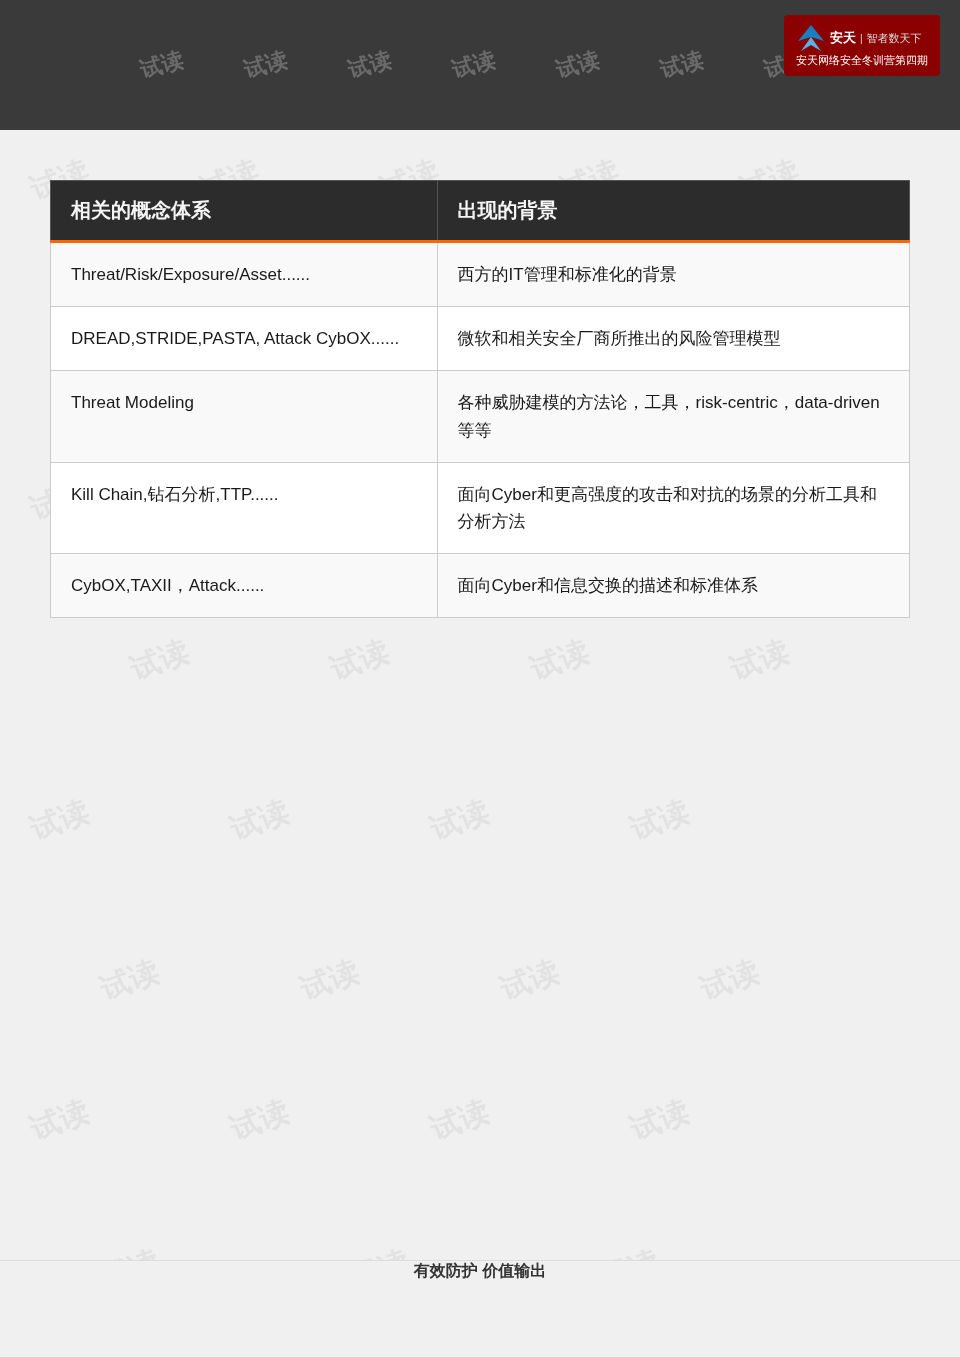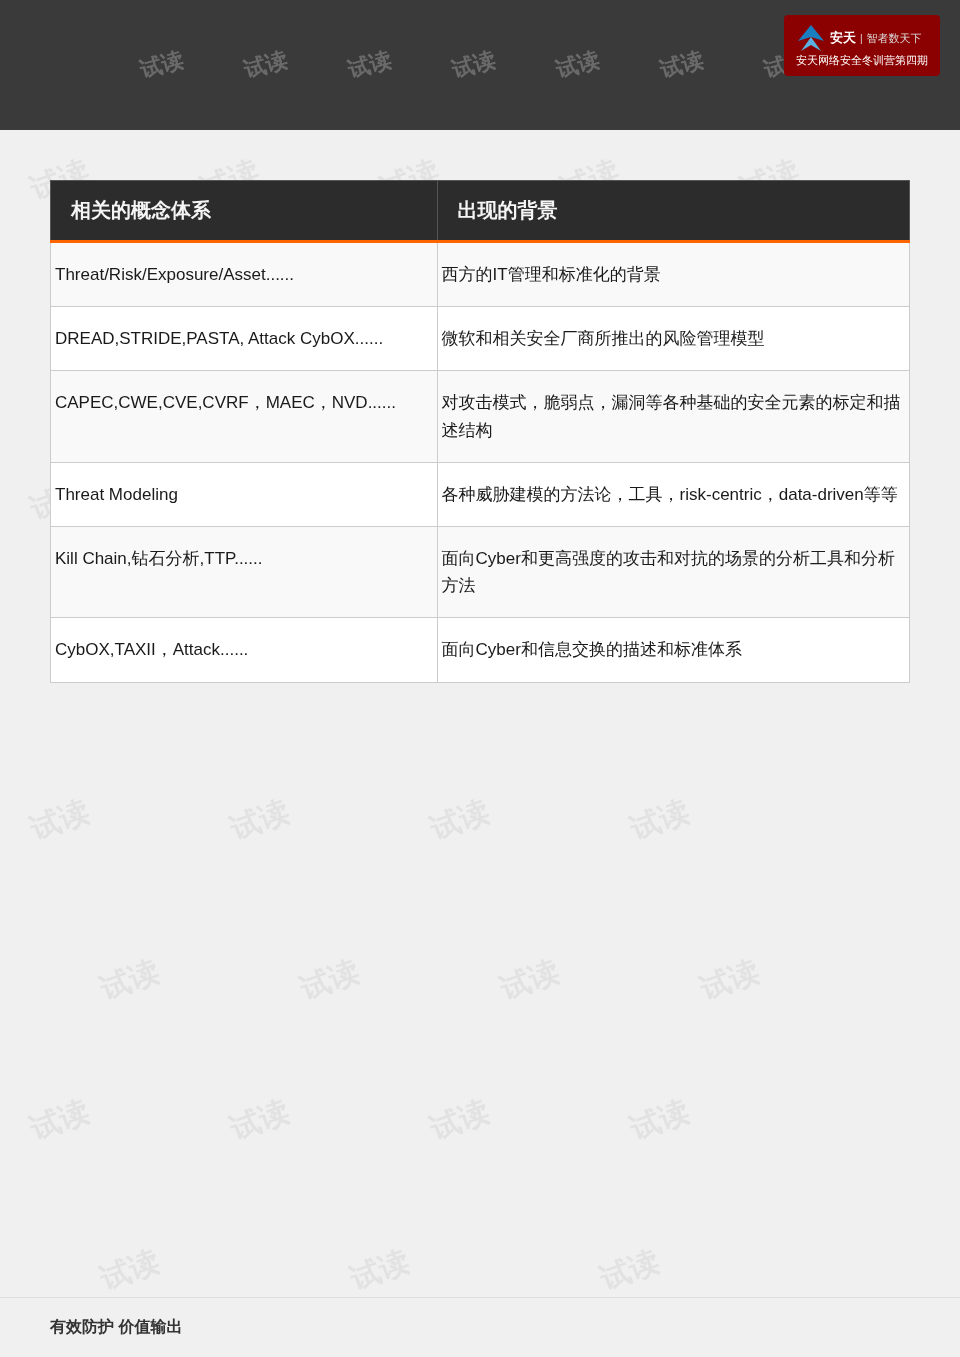--- a/index.html
+++ b/index.html
@@ -78,21 +78,21 @@
       color: #f5f5f5;
       padding: 16px 20px;
       text-align: left;
       font-size: 20px;
       font-weight: bold;
       border: 1px solid #555;
       border-bottom: 3px solid #ff6600;
     }
 
     .concept-table tbody tr td {
-      padding: 18px 4px;
+      padding: 18px 20px;
       font-size: 17px;
       border: 1px solid #ccc;
       vertical-align: top;
       line-height: 1.6;
     }
 
     .concept-table tbody tr:nth-child(odd) {
       background: #f9f9f9;
     }
 
@@ -111,27 +111,28 @@
       width: 55%;
       color: #1a1a1a;
     }
 
     
     .footer {
       position: absolute;
       bottom: 0;
       left: 0;
       right: 0;
-      height: 60px;
+      height: 97px;
       background: #f0f0f0;
       display: flex;
       align-items: center;
       justify-content: space-between;
       padding: 0 50px;
       border-top: 1px solid #ddd;
+      flex-direction: column;
     }
 
     .footer-left {
       font-size: 16px;
       color: #333;
       font-weight: bold;
     }
 
     .footer-right {
       display: flex;
@@ -249,24 +250,20 @@
     <tbody>
       <tr>
         <td class="col-left">Threat/Risk/Exposure/Asset......</td>
         <td class="col-right">西方的IT管理和标准化的背景</td>
       </tr>
       <tr>
         <td class="col-left">DREAD,STRIDE,PASTA, Attack CybOX......</td>
         <td class="col-right">微软和相关安全厂商所推出的风险管理模型</td>
       </tr>
       <tr>
-        <td class="col-left">CAPEC,CWE,CVE,CVRF，MAEC，NVD......</td>
-        <td class="col-right">对攻击模式，脆弱点，漏洞等各种基础的安全元素的标定和描述结构</td>
-      </tr>
-      <tr>
         <td class="col-left">Threat Modeling</td>
         <td class="col-right">各种威胁建模的方法论，工具，risk-centric，data-driven等等</td>
       </tr>
       <tr>
         <td class="col-left">Kill Chain,钻石分析,TTP......</td>
         <td class="col-right">面向Cyber和更高强度的攻击和对抗的场景的分析工具和分析方法</td>
       </tr>
       <tr>
         <td class="col-left">CybOX,TAXII，Attack......</td>
         <td class="col-right">面向Cyber和信息交换的描述和标准体系</td>

